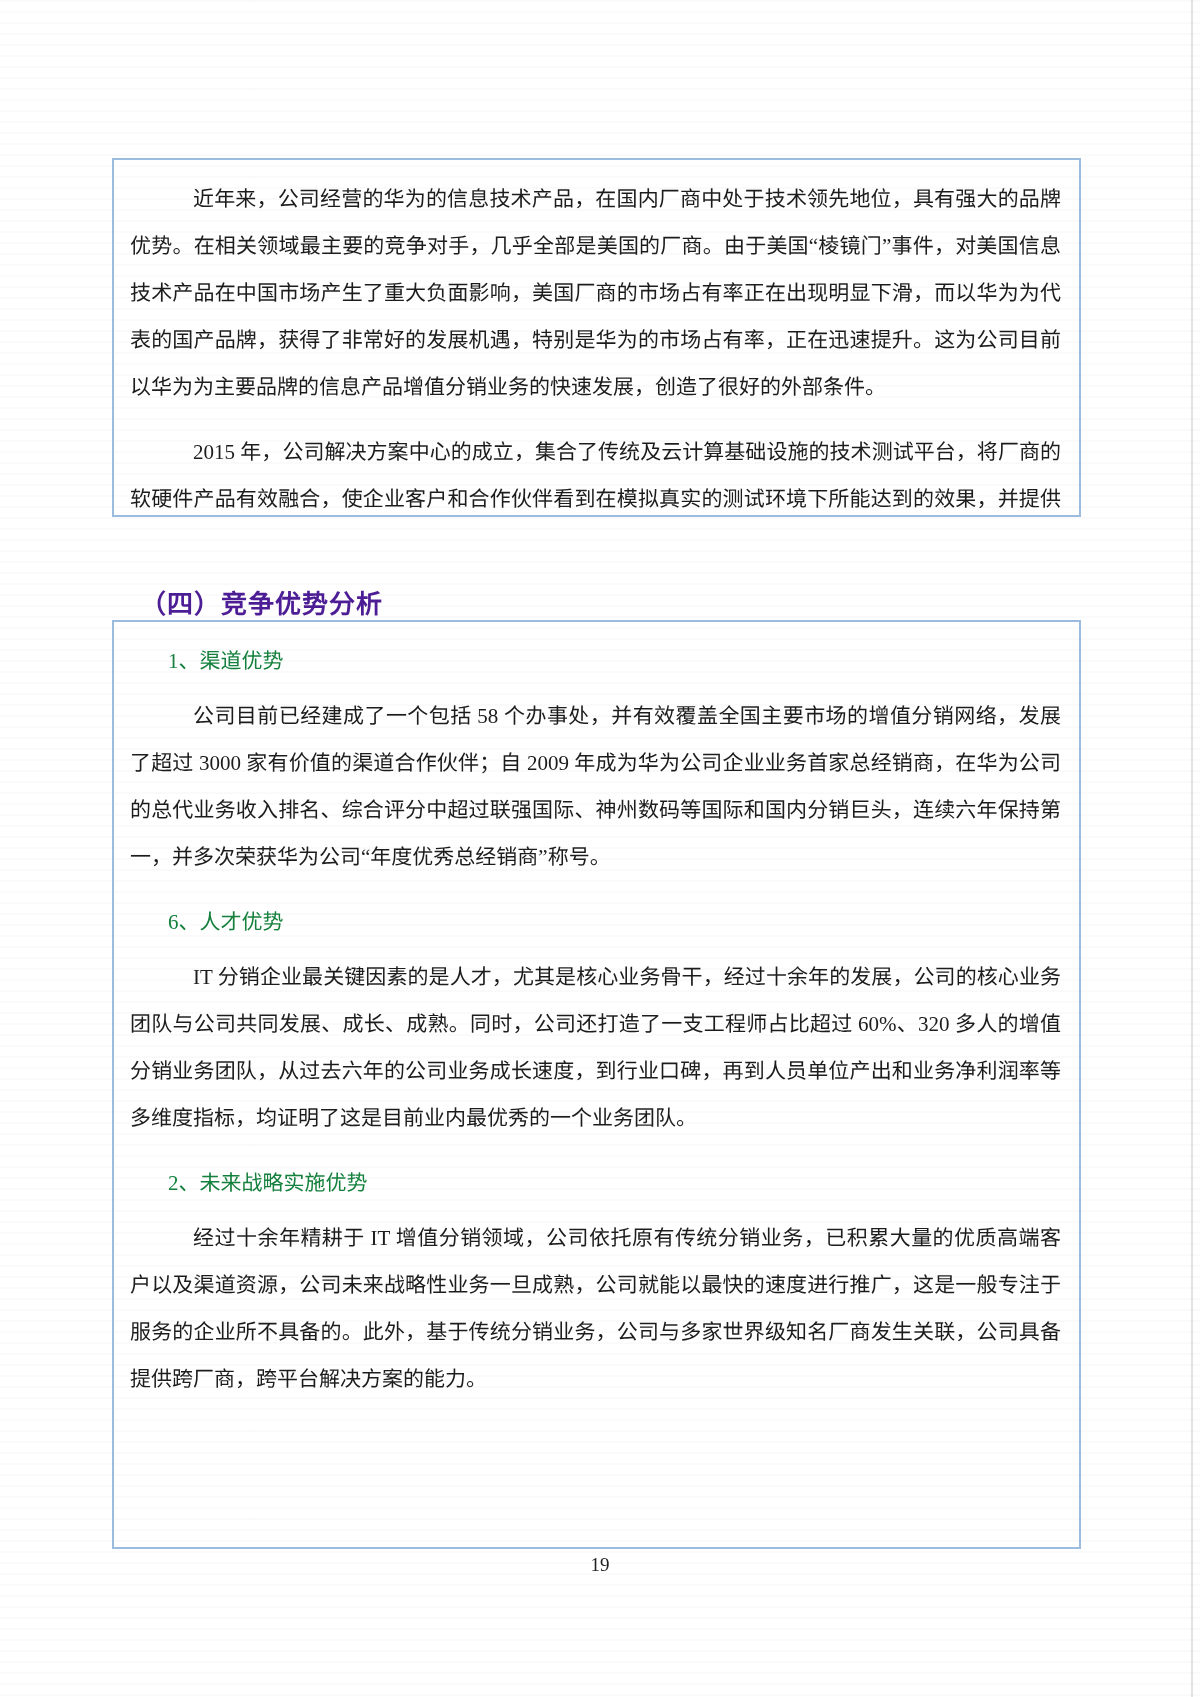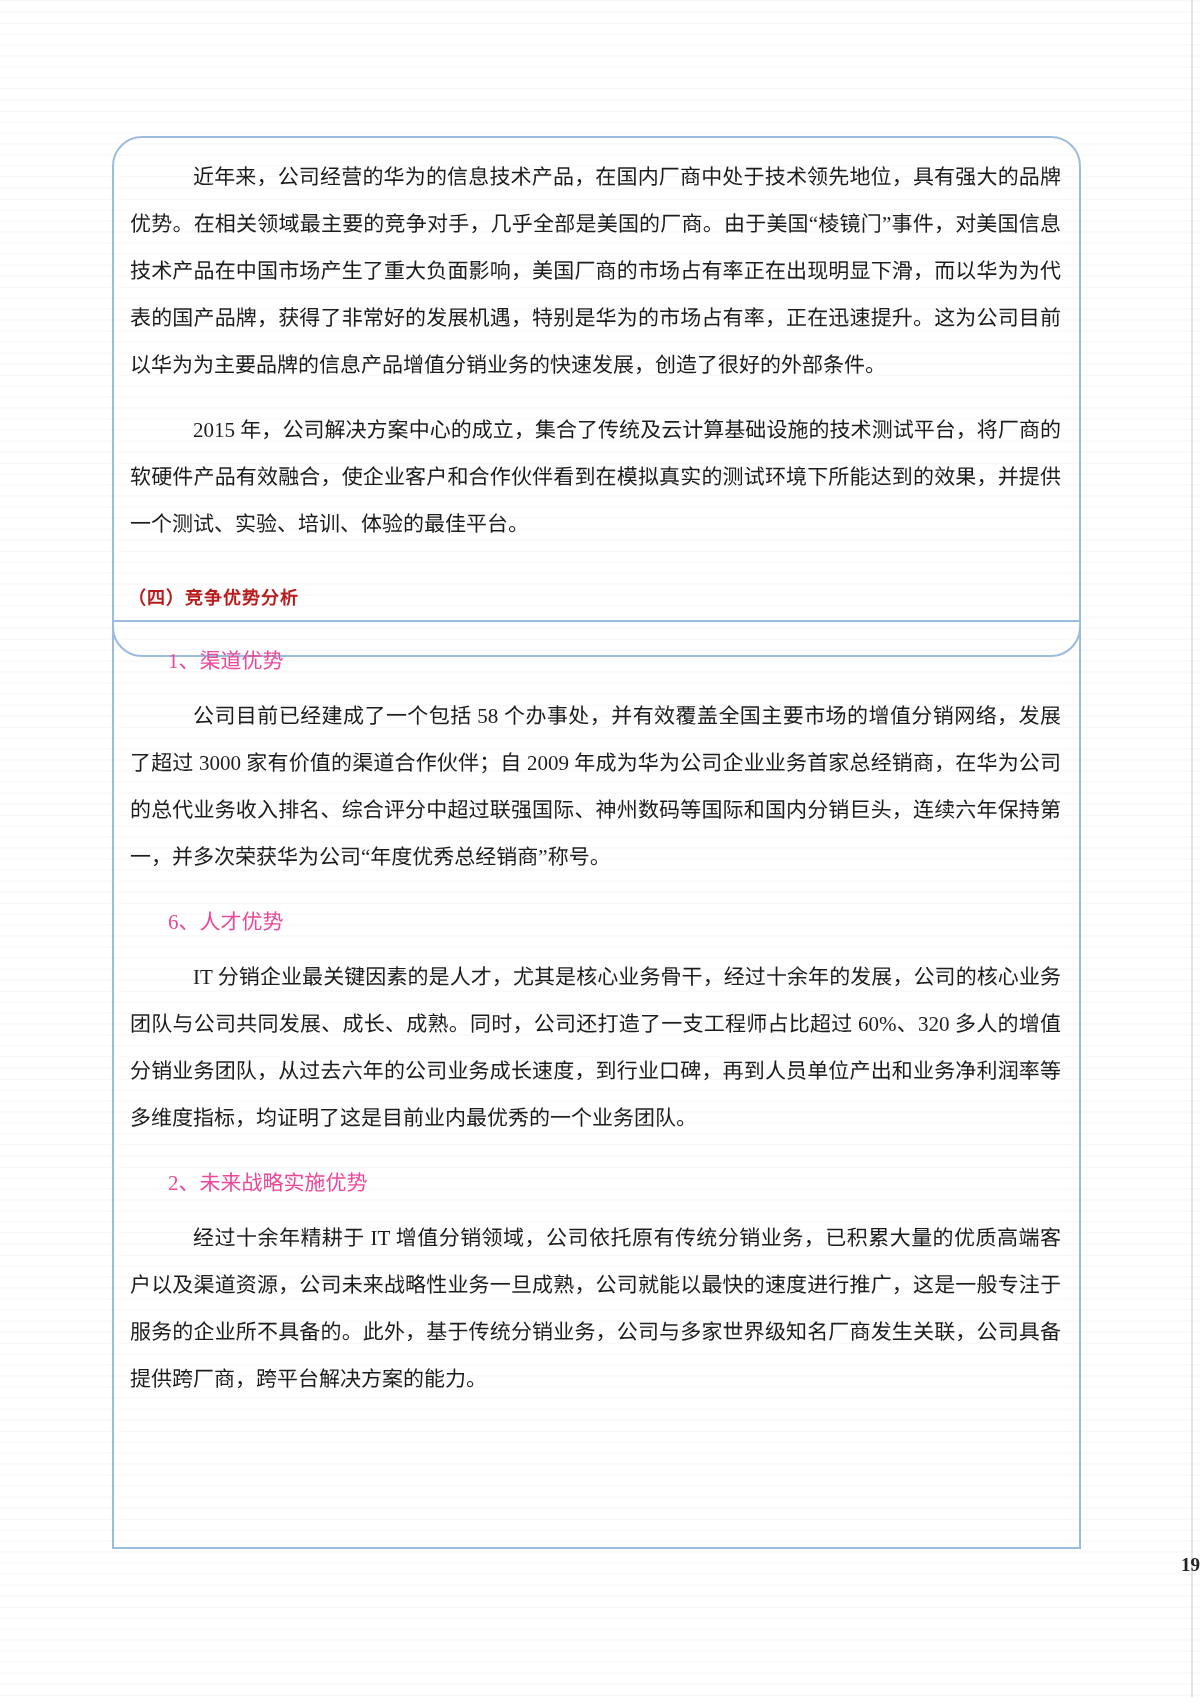--- a/index.html
+++ b/index.html
@@ -29,55 +29,54 @@
   }
   .text-box{
     position:absolute;
     left:112px;width:969px;
     border:2px solid #9cbcdf;
     background:rgba(255,255,255,0.0);
     box-sizing:border-box;
     padding:16px 18px 0 16px;
     overflow:hidden;
   }
-  .box-1{top:136px;height:521px;border-radius:30px;}
+  .box-1{top:158px;height:359px;}
   .box-2{top:620px;height:929px;}
   p.body-par{
     margin:0 0 18px 0;
     font-size:21px;
     line-height:47px;
     text-align:justify;
     text-indent:63px;
     color:#1c1c1c;
   }
   p.body-par:last-child{margin-bottom:0;font-family:Liberation Serif, serif;}
   .sub-heading{
     font-size:21px;
     line-height:47px;
     margin:6px 0 8px 0;
     padding-left:38px;
-    color:#ec4899;
+    color:#15803d;
   }
   .box-2 .sub-heading:first-child{margin-top:0;}
   .main-heading{
     position:absolute;
-    left:128px;top:583px;
-    font-size:18px;
+    left:140px;top:583px;
+    font-size:26px;
     font-weight:bold;
-    color:#b91c1c;
+    color:#4c1d95;
     letter-spacing:1px;
   }
   .page-number{
     position:absolute;
     left:0;right:0;
     top:1554px;
-    text-align:right;
+    text-align:center;
     font-size:19px;
     color:#222;
-    font-weight:bold;
   }
 </style>
 </head>
 <body>
 
 <div class="page">
   <div class="scan-texture"></div>
   <div class="scan-edge"></div>
 
   <div class="text-box box-1">

